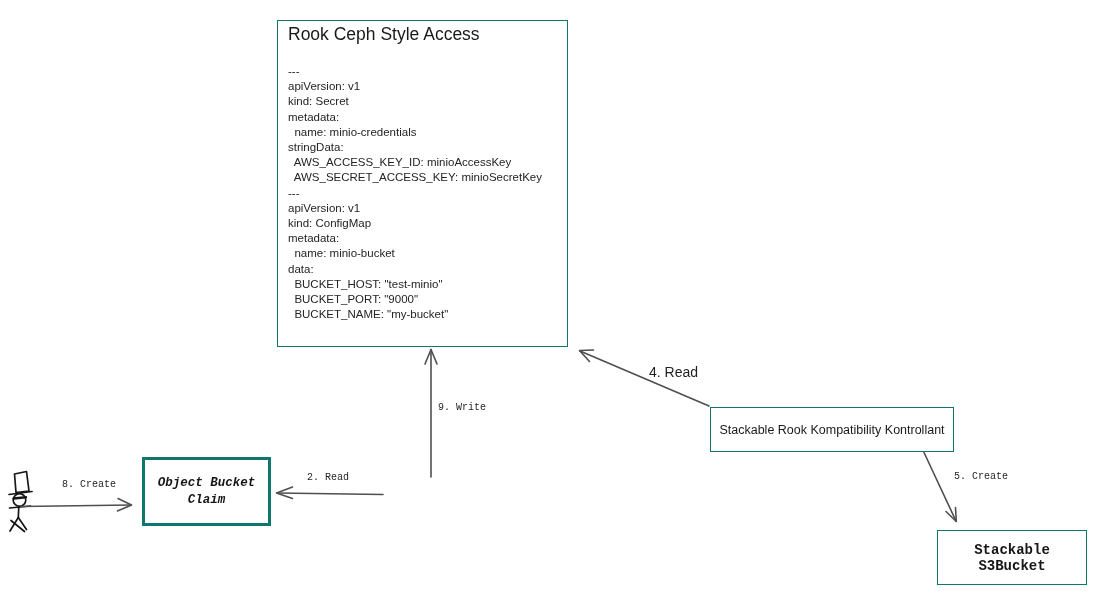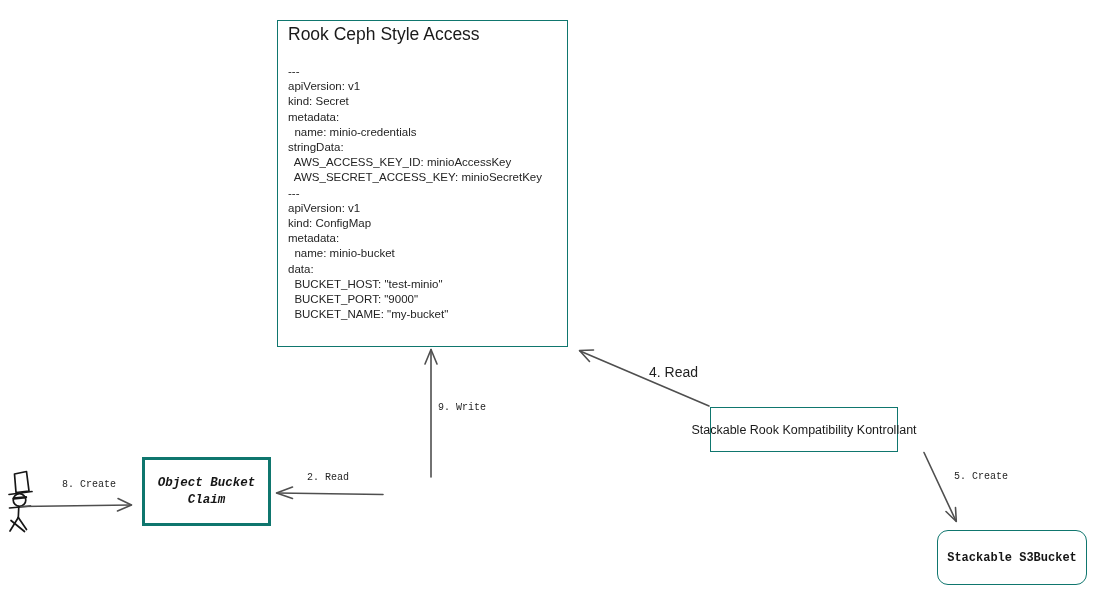--- a/index.html
+++ b/index.html
@@ -78,38 +78,37 @@
   .operator-box {
     left: 383px;
     top: 478px;
     width: 157px;
     height: 65px;
     font-size: 12.5px;
   }
   .kontrollant-box {
     left: 710px;
     top: 407px;
-    width: 188px;
+    width: 244px;
     height: 45px;
     border-width: 1.5px;
     display: flex;
     align-items: center;
     justify-content: center;
     font-size: 12.5px;
     color: #1a1a1a;
     white-space: nowrap;
   }
   .s3bucket-box {
     left: 937px;
     top: 530px;
     width: 150px;
     height: 55px;
     border-width: 1.5px;
-    font-size: 12px;
-    border-radius: 11px;
+    font-size: 14px;
   }
   .arrow-label {
     position: absolute;
     font-family: "Liberation Mono", monospace;
     font-size: 10px;
     color: #1f1f1f;
     white-space: nowrap;
   }
   .arrow-label.sans {
     font-family: "Liberation Sans", sans-serif;

